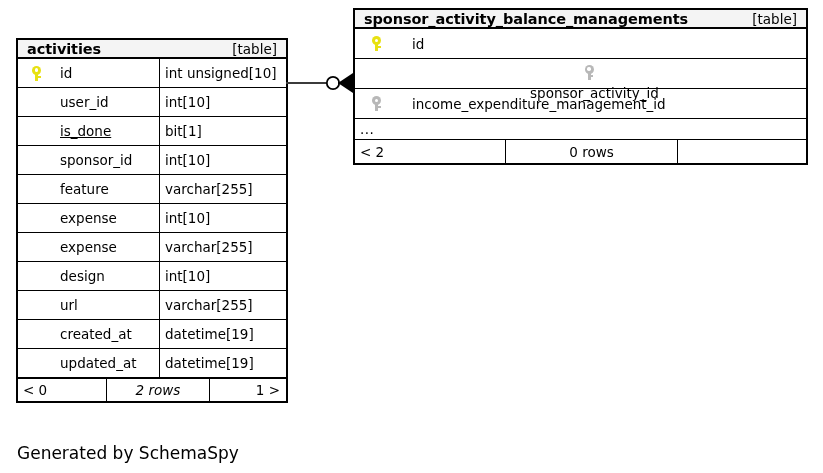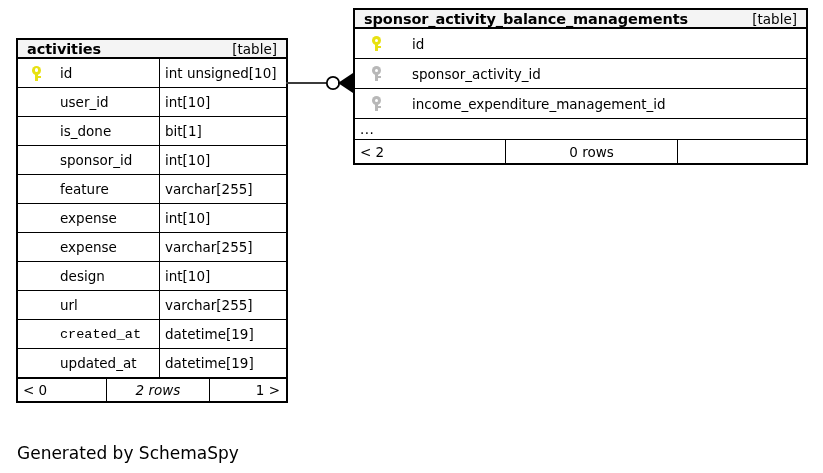--- a/index.html
+++ b/index.html
@@ -203,21 +203,21 @@
 
   <div class="col-row">
     <div class="col-name" style="width:141px;">
       <span class="key-slot"></span>
       <span class="col-label">user_id</span>
     </div>
     <div class="col-type">int[10]</div>
   </div>
 
   <div class="col-row">
-    <div class="col-name" style="width:141px;">
+    <div class="col-name" style="width:141px;text-decoration:underline;">
       <span class="key-slot"></span>
       <span class="col-label">is_done</span>
     </div>
     <div class="col-type">bit[1]</div>
   </div>
 
   <div class="col-row">
     <div class="col-name" style="width:141px;">
       <span class="key-slot"></span>
       <span class="col-label">sponsor_id</span>
@@ -259,21 +259,21 @@
 
   <div class="col-row">
     <div class="col-name" style="width:141px;">
       <span class="key-slot"></span>
       <span class="col-label">url</span>
     </div>
     <div class="col-type">varchar[255]</div>
   </div>
 
   <div class="col-row">
-    <div class="col-name" style="width:141px;font-family:Liberation Mono, monospace;">
+    <div class="col-name" style="width:141px;">
       <span class="key-slot"></span>
       <span class="col-label">created_at</span>
     </div>
     <div class="col-type">datetime[19]</div>
   </div>
 
   <div class="col-row">
     <div class="col-name" style="width:141px;">
       <span class="key-slot"></span>
       <span class="col-label">updated_at</span>
@@ -302,21 +302,21 @@
             <span class="bow"></span>
             <span class="shaft"></span>
             <span class="bit"></span>
           </span>
       </span>
       <span class="col-label" style="padding-left:14px;">id</span>
     </div>
   </div>
 
   <div class="col-row" style="height:30px;">
-    <div class="col-name" style="width:100%;">
+    <div class="col-name" style="width:100%;flex-direction:column;">
       <span class="key-slot" style="flex:0 0 26px; padding-left:3px;">
         <span class="key-icon key-foreign">
             <span class="bow"></span>
             <span class="shaft"></span>
             <span class="bit"></span>
           </span>
       </span>
       <span class="col-label" style="padding-left:14px;">sponsor_activity_id</span>
     </div>
   </div>

